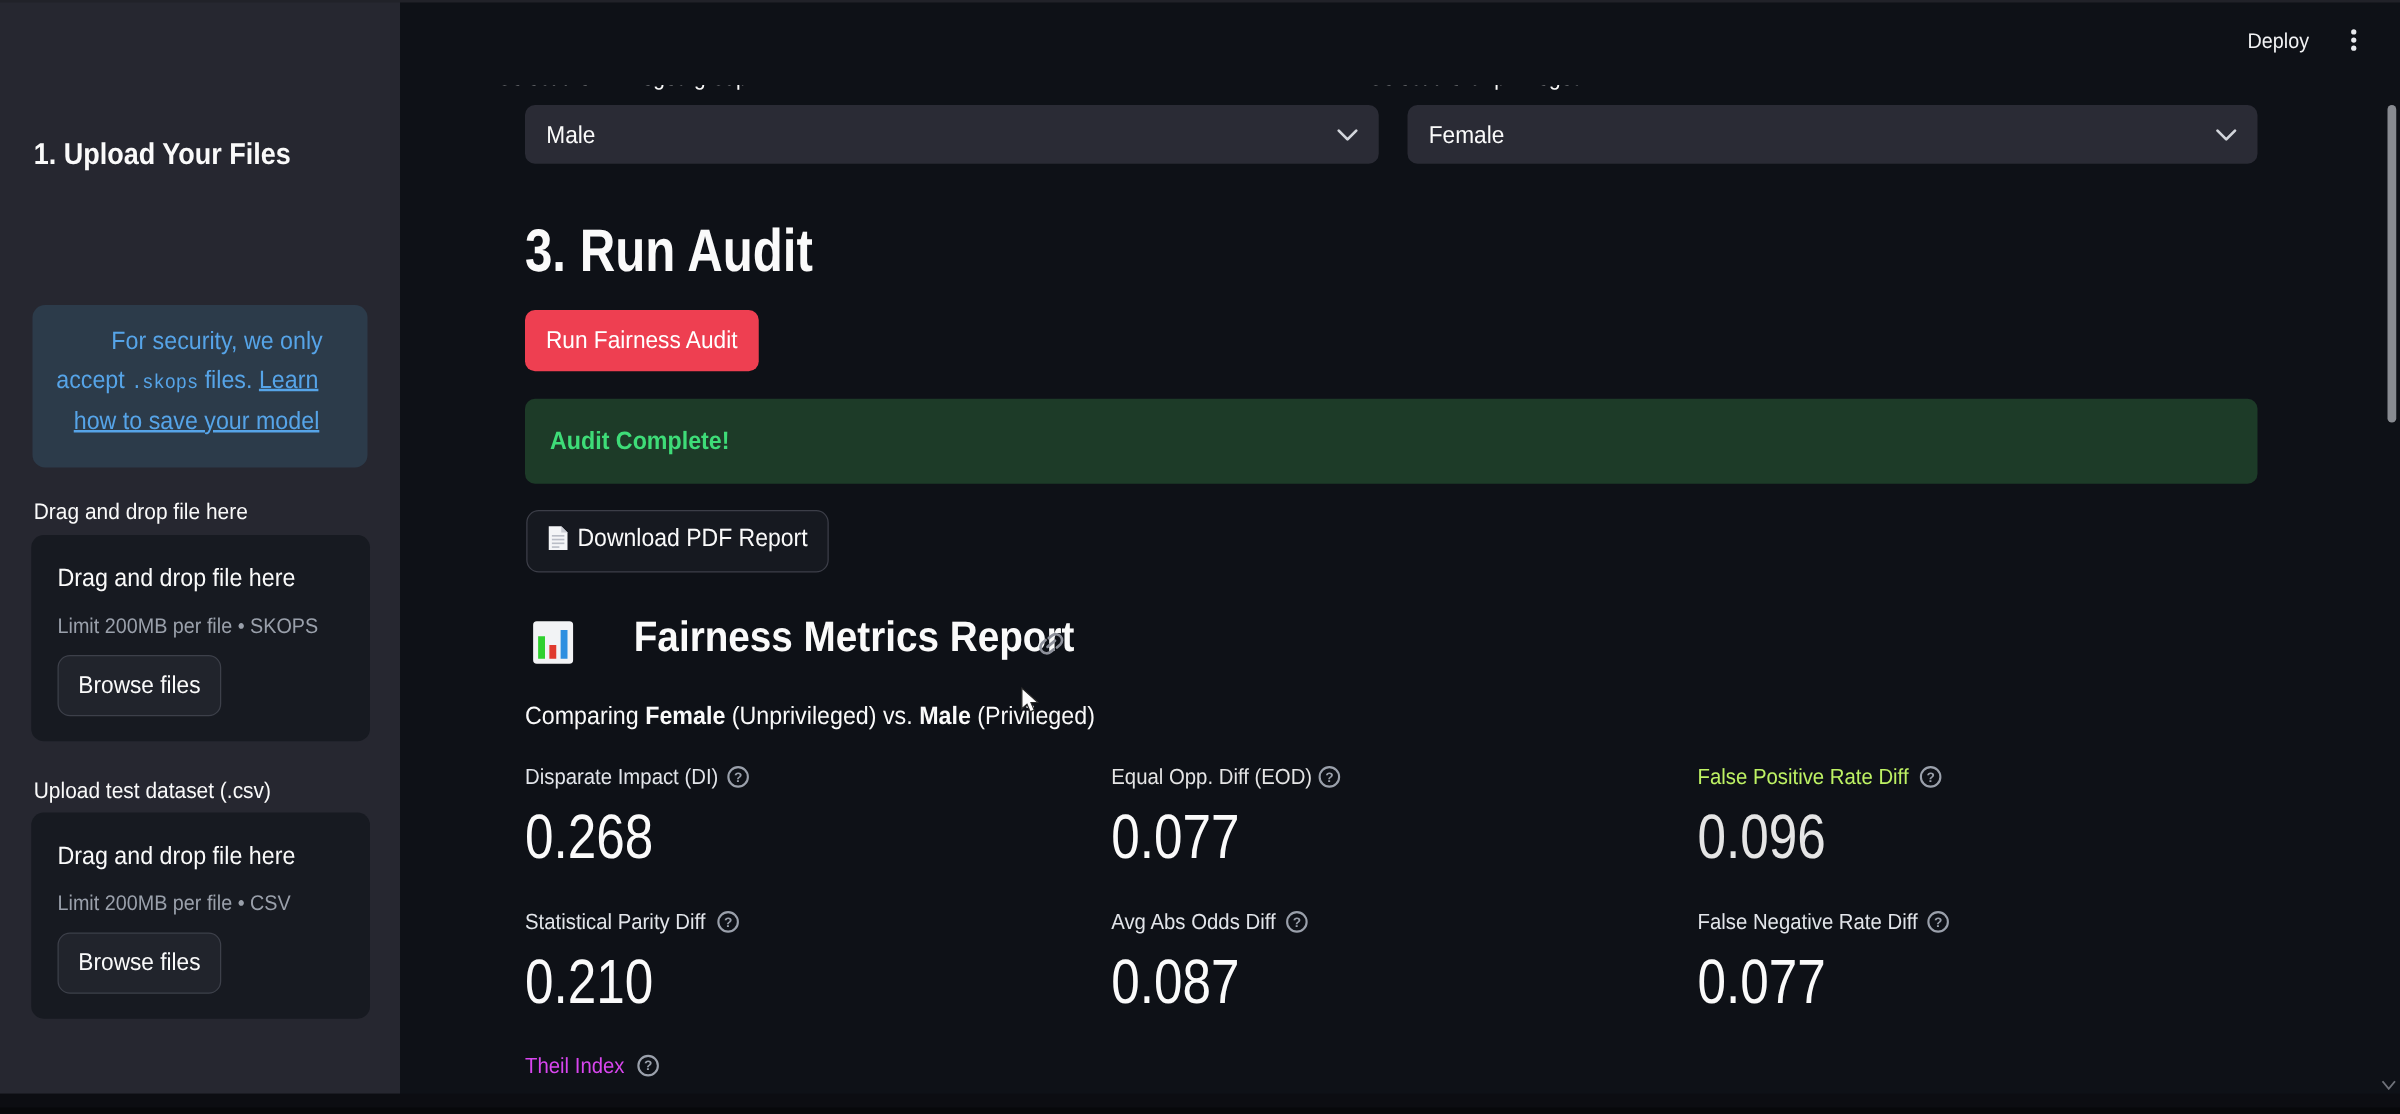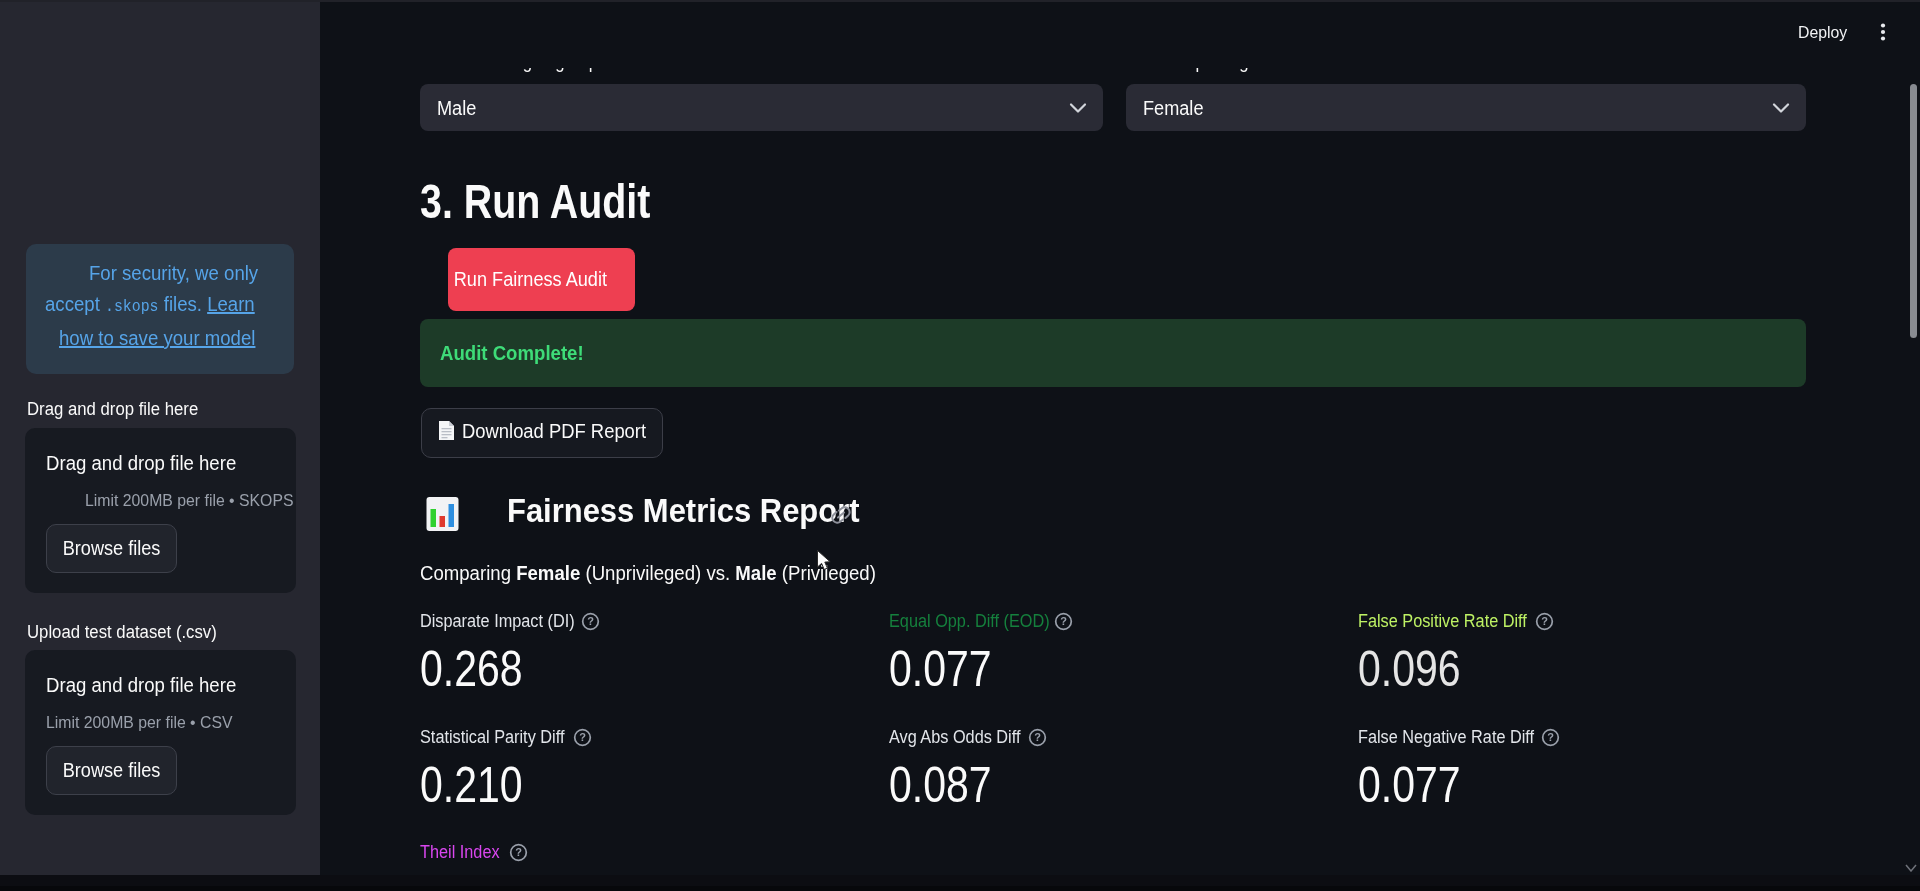--- a/index.html
+++ b/index.html
@@ -29,21 +29,21 @@
     <path d="M3 2.5 L10 9.5 L17 2.5" fill="none" stroke="#d2d5db" stroke-width="2.2" stroke-linecap="round" stroke-linejoin="round"></path>
   </svg>
 <div class="abs" style="left:1126px; top:84px; width:680px; height:47px; background:#2a2b35; border-radius:8px;"></div>
 <div class="abs" style="left:1143px; top:97px; font-size:19.5px; line-height:23px; color:#fafafa;"><span class="sx">Female</span></div>
 <svg class="abs" style="left:1771px; top:102px;" width="20" height="12" viewBox="0 0 20 12">
     <path d="M3 2.5 L10 9.5 L17 2.5" fill="none" stroke="#d2d5db" stroke-width="2.2" stroke-linecap="round" stroke-linejoin="round"></path>
   </svg>
 
 <div class="abs" style="left:420px; top:180px; font-size:48px; font-weight:bold; line-height:44px; color:#fafafa;"><span class="sx" style="transform:scaleX(0.82);">3. Run Audit</span></div>
 
-<div class="abs" style="left:420px; top:248px; width:187px; height:63px; background:#ee3f51; border-radius:8px; display:flex; align-items:center; margin-left:28px;">
+<div class="abs" style="left:420px; top:248px; width:187px; height:49px; background:#ee3f51; border-radius:8px; display:flex; align-items:center; justify-content:center;">
   <span class="sxc" style="font-size:19.5px; color:#fff;">Run Fairness Audit</span>
 </div>
 
 <div class="abs" style="left:420px; top:319px; width:1386px; height:68px; background:#1d3b28; border-radius:8px;"></div>
 <div class="abs" style="left:440px; top:342px; font-size:20px; color:#3edc78;font-weight:bold;"><span class="sx">Audit Complete!</span></div>
 
 <div class="abs" style="left:421px; top:408px; width:242px; height:50px; background:#161920; border:1px solid #3c3e48; border-radius:10px;"></div>
 <svg class="abs" style="left:438px; top:420px;" width="17" height="21" viewBox="0 0 17 21">
   <path d="M1 1 H11 L16 6 V20 H1 Z" fill="#f4f5f7"></path>
   <path d="M11 1 L16 6 H11 Z" fill="#c9ccd3"></path>
@@ -65,21 +65,21 @@
   <g fill="none" stroke="#8d909a" stroke-width="2.1" stroke-linecap="round">
     <path d="M10 5.5 L12.5 3.5 C14.5 1.8 17.5 2 19.3 3.9 C21.1 5.8 21.1 8.8 19.2 10.6 L16.5 13"></path>
     <path d="M14 14.5 L11.5 16.5 C9.5 18.2 6.5 18 4.7 16.1 C2.9 14.2 2.9 11.2 4.8 9.4 L7.5 7"></path>
     <path d="M9 12.5 L15 7.5"></path>
   </g>
 </svg>
 
 <div class="abs" style="left:420px; top:562px; font-size:20px; color:#fafafa;"><span class="sx">Comparing <b>Female</b> (Unprivileged) vs. <b>Male</b> (Privileged)</span></div>
 
 <div class="abs" style="left:420px; top:611px; font-size:17.5px; color:#e2e5ea;text-align:center;"><span class="sx">Disparate Impact (DI)</span></div>
-<div class="abs" style="left:889px; top:611px; font-size:17.5px; color:#15803d;"><span class="sx">Equal Opp. Diff (EOD)</span></div>
+<div class="abs" style="left:889px; top:611px; font-size:17.5px; color:#e5e5e5;"><span class="sx">Equal Opp. Diff (EOD)</span></div>
 <div class="abs" style="left:1358px; top:611px; font-size:17.5px; color:#bef264;"><span class="sx">False Positive Rate Diff</span></div>
 
 <div class="abs" style="left:420px; top:647px; font-size:50px; line-height:44px; color:#fafafa;"><span class="sx" style="transform:scaleX(0.82);">0.268</span></div>
 <div class="abs" style="left:889px; top:647px; font-size:50px; line-height:44px; color:#fafafa;"><span class="sx" style="transform:scaleX(0.82);">0.077</span></div>
 <div class="abs" style="left:1358px; top:647px; font-size:50px; line-height:44px; color:#e5e5e5;"><span class="sx" style="transform:scaleX(0.82);">0.096</span></div>
 
 <div class="abs" style="left:420px; top:727px; font-size:17.5px; color:#e2e5ea;"><span class="sx">Statistical Parity Diff</span></div>
 <div class="abs" style="left:889px; top:727px; font-size:17.5px; color:#e2e5ea;"><span class="sx">Avg Abs Odds Diff</span></div>
 <div class="abs" style="left:1358px; top:727px; font-size:17.5px; color:#e2e5ea;"><span class="sx">False Negative Rate Diff</span></div>
 
@@ -112,33 +112,34 @@
 <svg class="abs help" style="left:1541px; top:728px;" width="19" height="19" viewBox="0 0 19 19">
     <circle cx="9.5" cy="9.5" r="7.8" fill="none" stroke="#9aa0ab" stroke-width="1.7"></circle>
     <text x="9.5" y="13.4" font-size="11" font-weight="bold" fill="#9aa0ab" text-anchor="middle" font-family="Liberation Sans">?</text>
   </svg>
 <svg class="abs help" style="left:509px; top:843px;" width="19" height="19" viewBox="0 0 19 19">
     <circle cx="9.5" cy="9.5" r="7.8" fill="none" stroke="#9aa0ab" stroke-width="1.7"></circle>
     <text x="9.5" y="13.4" font-size="11" font-weight="bold" fill="#9aa0ab" text-anchor="middle" font-family="Liberation Sans">?</text>
   </svg>
 
 <div class="abs" style="left:0; top:0; width:320px; height:875px; background:#262730;">
+  <div class="abs" style="left:27px; top:109px; font-size:24px; font-weight:bold; line-height:30px;"><span class="sx" style="transform:scaleX(0.9);">1. Upload Your Files</span></div>
 
   <div class="abs" style="left:26px; top:244px; width:268px; height:130px; background:#2c3b4a; border-radius:10px;"></div>
   <div class="abs" style="left:45px; top:258px; font-size:20px; line-height:31px; color:#56a4e8;text-align:right;">
     <span class="sx">For security, we only</span><br>
     <span class="sx">accept <span style="font-family:'Liberation Mono',monospace; font-size:16px;">.skops</span> files. <span style="text-decoration:underline;">Learn</span></span><br>
     <span class="sx" style="text-decoration:underline;">how to save your model</span>
   </div>
 
   <div class="abs" style="left:27px; top:399px; font-size:18px; color:#fafafa;"><span class="sx">Drag and drop file here</span></div>
 
   <div class="abs" style="left:25px; top:428px; width:271px; height:165px; background:#171a21; border-radius:10px;"></div>
   <div class="abs" style="left:46px; top:452px; font-size:20px; color:#fafafa;"><span class="sx">Drag and drop file here</span></div>
-  <div class="abs" style="left:46px; top:491px; font-size:17px; color:#9aa0ab;margin-left:39px;"><span class="sx">Limit 200MB per file • SKOPS</span></div>
+  <div class="abs" style="left:46px; top:491px; font-size:17px; color:#9aa0ab;"><span class="sx">Limit 200MB per file • SKOPS</span></div>
   <div class="abs" style="left:46px; top:524px; width:131px; height:49px; background:#21242c; border:1px solid #3d404a; border-radius:10px; display:flex; align-items:center; justify-content:center;">
     <span class="sxc" style="font-size:19.5px; color:#fafafa;">Browse files</span>
   </div>
 
   <div class="abs" style="left:27px; top:622px; font-size:18px; color:#fafafa;"><span class="sx">Upload test dataset (.csv)</span></div>
 
   <div class="abs" style="left:25px; top:650px; width:271px; height:165px; background:#171a21; border-radius:10px;"></div>
   <div class="abs" style="left:46px; top:674px; font-size:20px; color:#fafafa;"><span class="sx">Drag and drop file here</span></div>
   <div class="abs" style="left:46px; top:713px; font-size:17px; color:#9aa0ab;"><span class="sx">Limit 200MB per file • CSV</span></div>
   <div class="abs" style="left:46px; top:746px; width:131px; height:49px; background:#21242c; border:1px solid #3d404a; border-radius:10px; display:flex; align-items:center; justify-content:center;">

